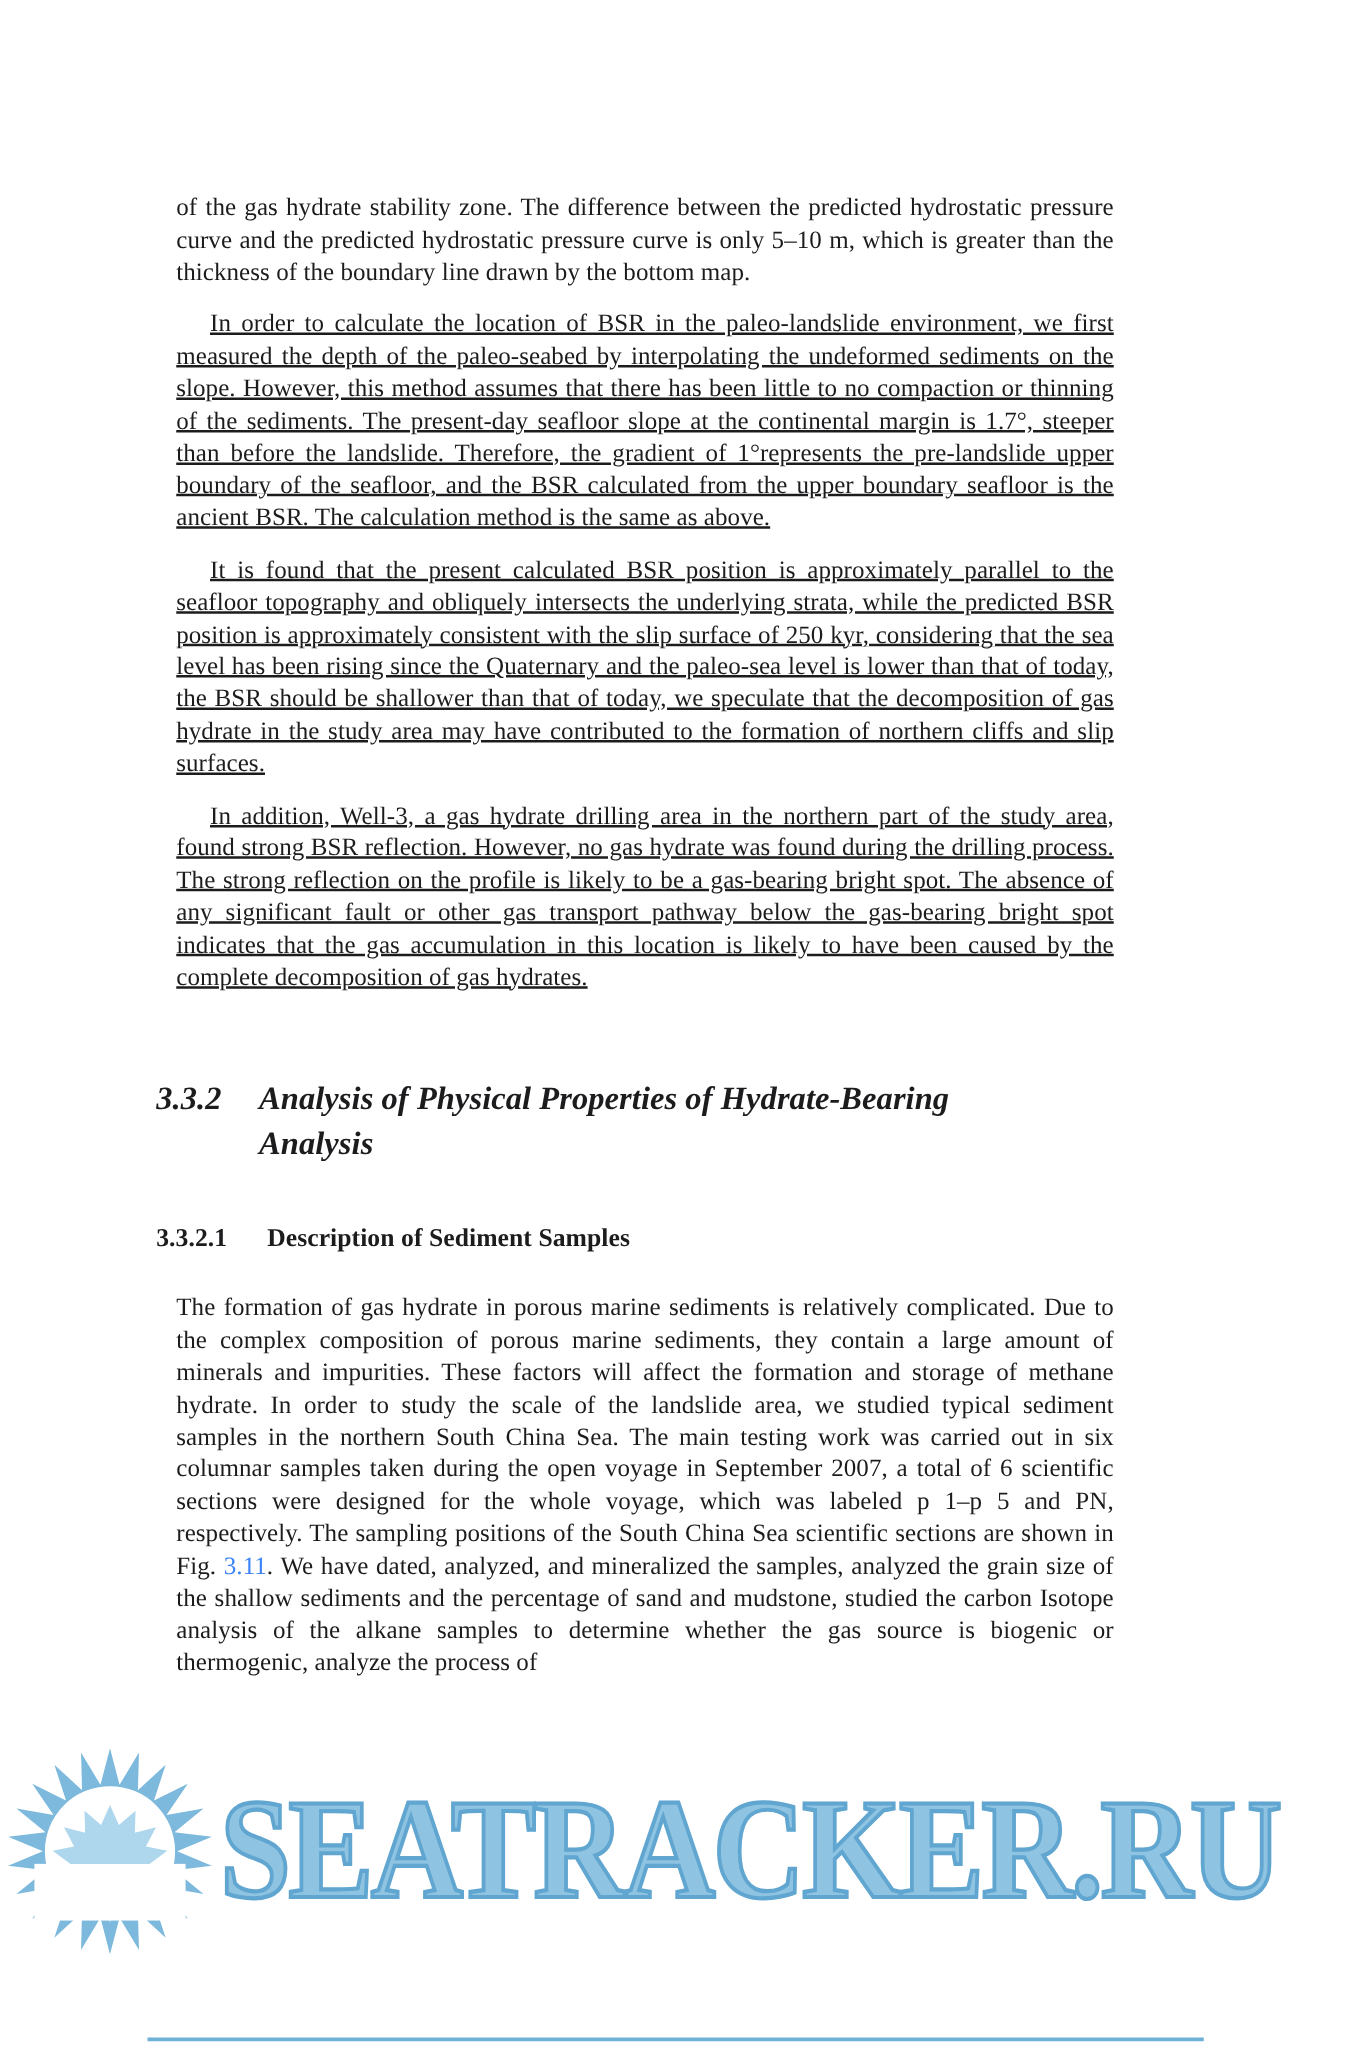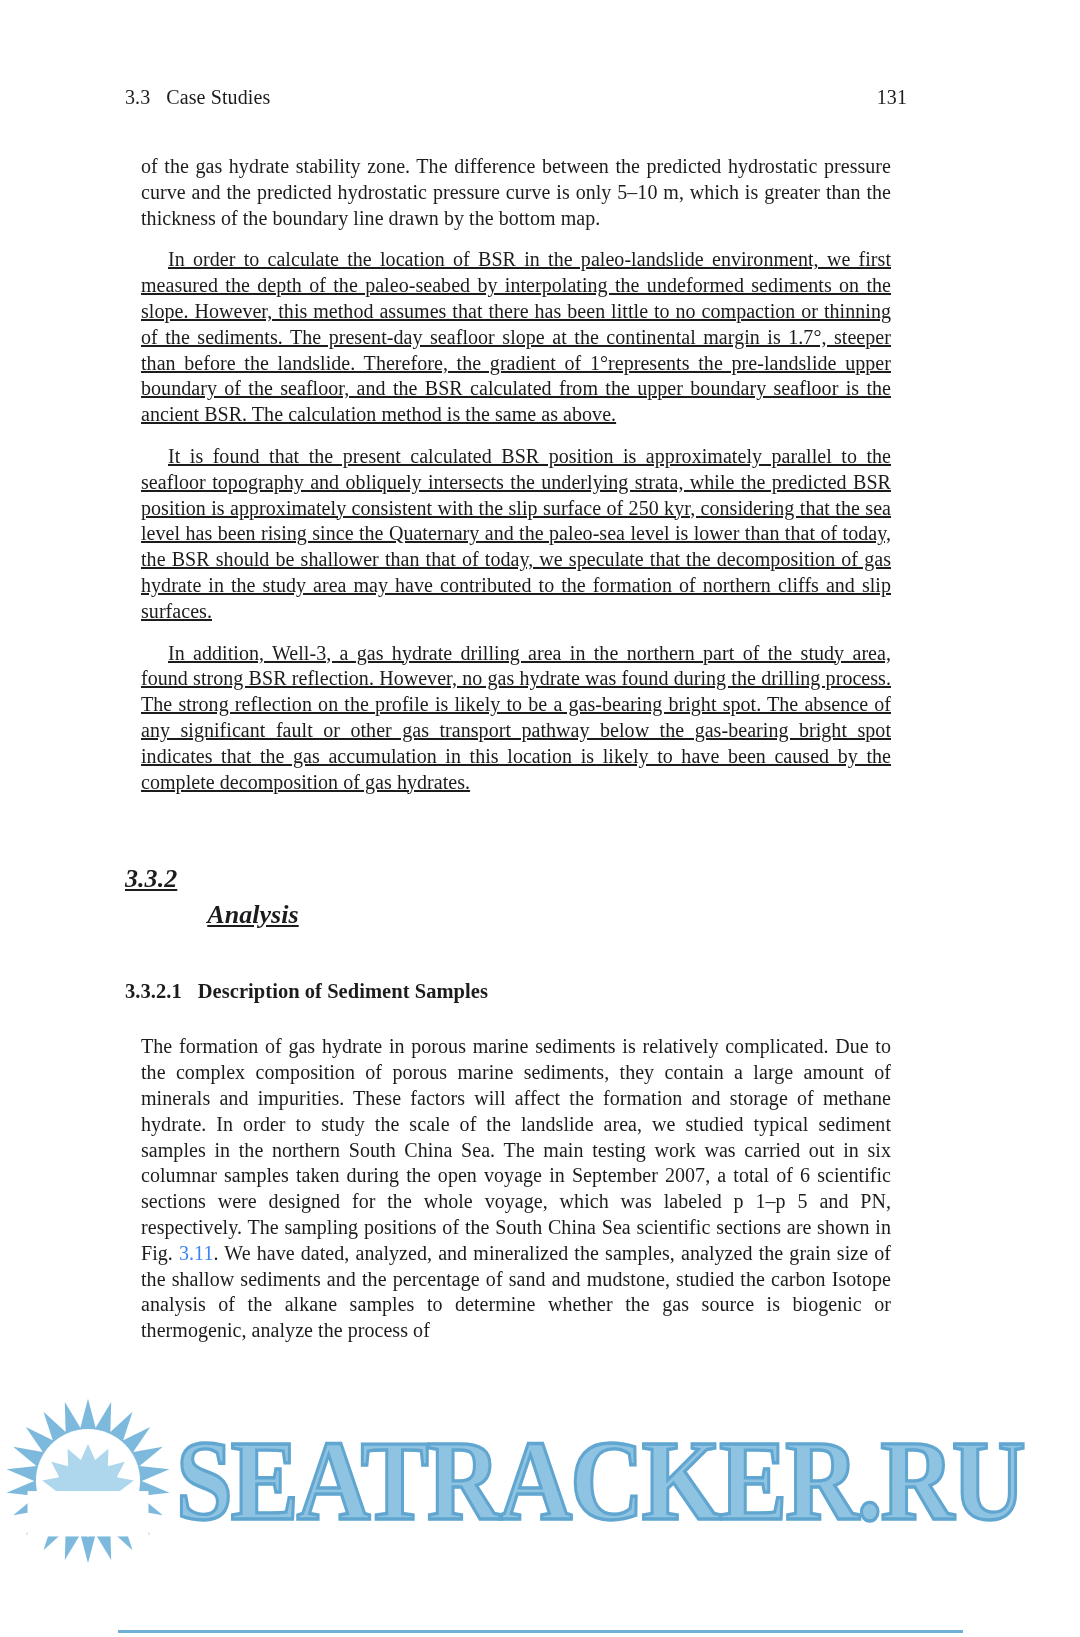--- a/index.html
+++ b/index.html
@@ -43,25 +43,24 @@
 
   .sec-heading {
     display: flex;
     gap: 30px;
     margin-top: 66px;
     font-size: 26px;
     font-weight: bold;
     font-style: italic;
     line-height: 36px;
     text-align: left;
-    text-decoration: underline;
   }
   .subsec-heading {
     display: flex;
-    gap: 16px;
+    gap: 32px;
     margin-top: 45px;
     margin-bottom: 30px;
     font-size: 20.5px;
     font-weight: bold;
     line-height: 26px;
     text-align: left;
   }
 
   .fig-link {
     color: #3b82f6;
@@ -100,38 +99,31 @@
     width: 845px;
     height: 3px;
     background: #6fb0d6;
   }
 </style>
 </head>
 <body>
 
 <div class="page">
 
-  <header class="page-header">
-    <div class="running-head">
-      <span>3.3</span>
-      <span>Case Studies</span>
-    </div>
-    <span>131</span>
-  </header>
 
   <main class="body-text">
     <p class="noindent">of the gas hydrate stability zone. The difference between the predicted hydrostatic pressure curve and the predicted hydrostatic pressure curve is only 5–10 m, which is greater than the thickness of the boundary line drawn by the bottom map.</p>
     <p class="indent">In order to calculate the location of BSR in the paleo-landslide environment, we first measured the depth of the paleo-seabed by interpolating the undeformed sediments on the slope. However, this method assumes that there has been little to no compaction or thinning of the sediments. The present-day seafloor slope at the continental margin is 1.7°, steeper than before the landslide. Therefore, the gradient of 1°represents the pre-landslide upper boundary of the seafloor, and the BSR calculated from the upper boundary seafloor is the ancient BSR. The calculation method is the same as above.</p>
     <p class="indent">It is found that the present calculated BSR position is approximately parallel to the seafloor topography and obliquely intersects the underlying strata, while the predicted BSR position is approximately consistent with the slip surface of 250 kyr, considering that the sea level has been rising since the Quaternary and the paleo-sea level is lower than that of today, the BSR should be shallower than that of today, we speculate that the decomposition of gas hydrate in the study area may have contributed to the formation of northern cliffs and slip surfaces.</p>
     <p class="indent">In addition, Well-3, a gas hydrate drilling area in the northern part of the study area, found strong BSR reflection. However, no gas hydrate was found during the drilling process. The strong reflection on the profile is likely to be a gas-bearing bright spot. The absence of any significant fault or other gas transport pathway below the gas-bearing bright spot indicates that the gas accumulation in this location is likely to have been caused by the complete decomposition of gas hydrates.</p>
 
     <h2 class="sec-heading">
       <span class="sec-num">3.3.2</span>
       <span class="sec-title">
-        <br>
+        <span>Analysis of Physical Properties of Hydrate-Bearing</span><br>
         <span>Analysis</span>
       </span>
     </h2>
 
     <h3 class="subsec-heading">
       <span class="subsec-num">3.3.2.1</span>
       <span>Description of Sediment Samples</span>
     </h3>
 
     <p class="noindent"><span>The formation of gas hydrate in porous marine sediments is relatively complicated. Due to the complex composition of porous marine sediments, they contain a large amount of minerals and impurities. These factors will affect the formation and storage of methane hydrate. In order to study the scale of the landslide area, we studied typical sediment samples in the northern South China Sea. The main testing work was carried out in six columnar samples taken during the open voyage in September 2007, a total of 6 scientific sections were designed for the whole voyage, which was labeled p 1–p 5 and PN, respectively. The sampling positions of the South China Sea scientific sections are shown in Fig. </span><a class="fig-link">3.11</a><span>. We have dated, analyzed, and mineralized the samples, analyzed the grain size of the shallow sediments and the percentage of sand and mudstone, studied the carbon Isotope analysis of the alkane samples to determine whether the gas source is biogenic or thermogenic, analyze the process of</span></p>

